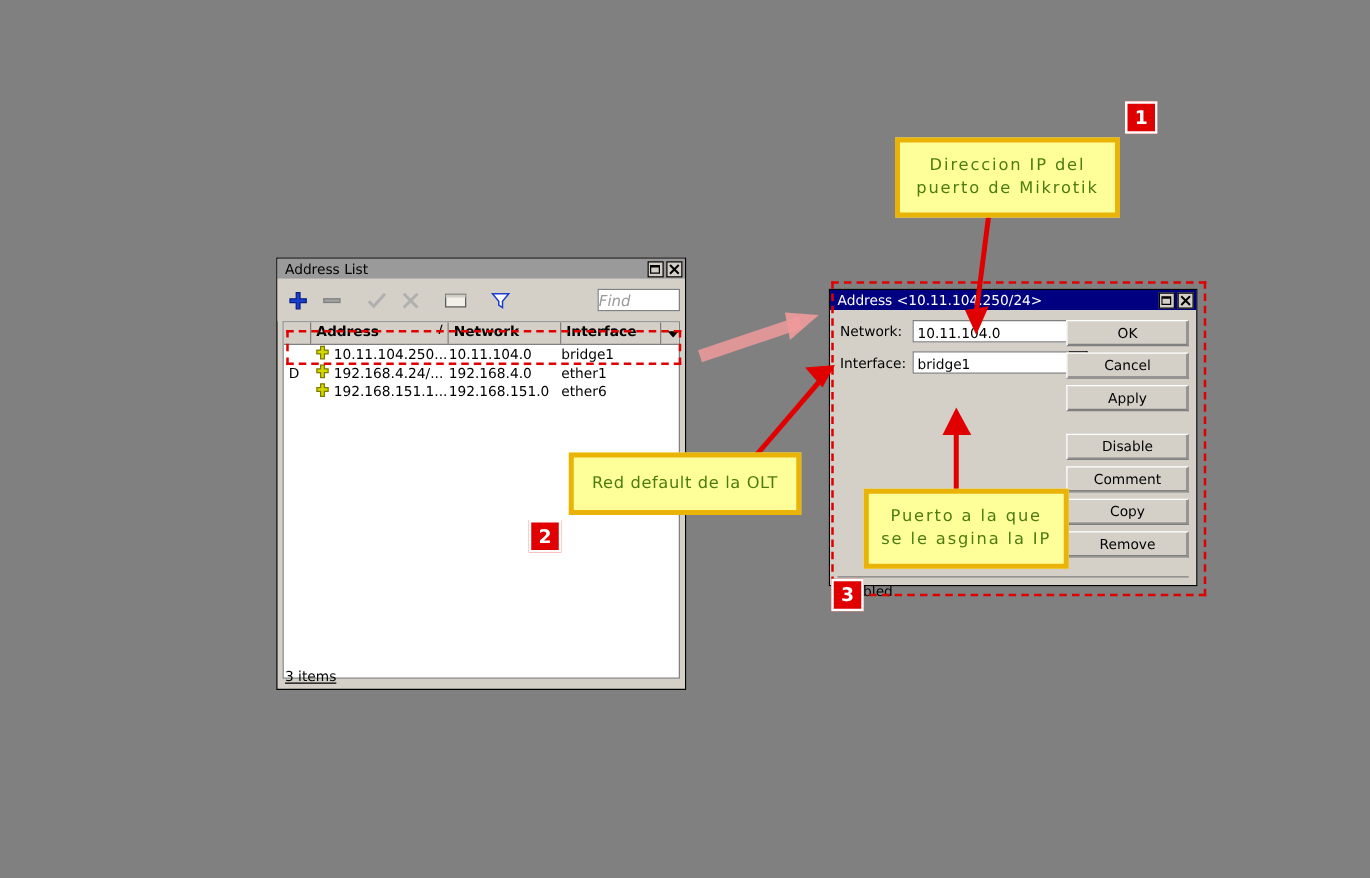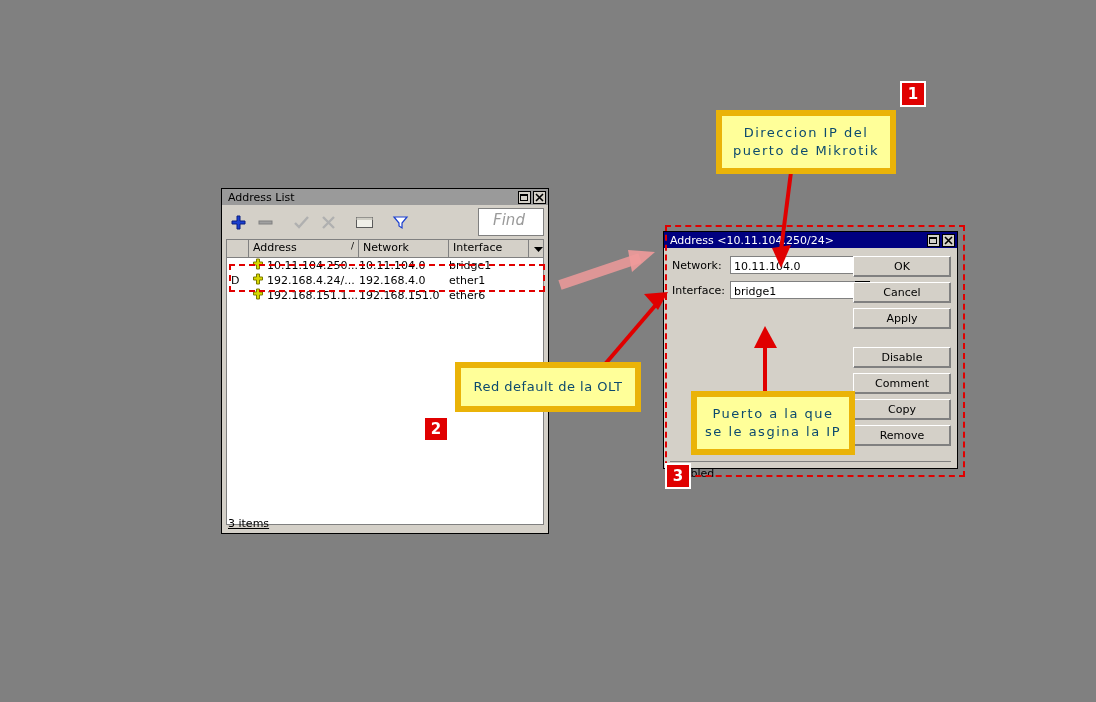--- a/index.html
+++ b/index.html
@@ -12,21 +12,21 @@
     background: #808080;
     font-family: "DejaVu Sans", "Liberation Sans", sans-serif;
     position: relative;
     overflow: hidden;
   }
   .abs { position: absolute; }
 
   
   #address-list-window {
     left: 221px;
-    top: 188px;
+    top: 206px;
     width: 328px;
     height: 346px;
     background: #d4d0c8;
     border: 1px solid #000;
     box-sizing: border-box;
   }
   .winbar {
     height: 16px;
     background: #9a9a9a;
     display: flex;
@@ -59,27 +59,27 @@
   .tbtn {
     width: 24px; height: 22px;
     background: #d4d0c8;
     border: 1px solid #d4d0c8;
     box-sizing: border-box;
     display: flex; align-items: center; justify-content: center;
   }
   .tbtn.sep { width: 6px; border: none; }
   .find-box {
     margin-left: auto;
-    width: 66px; height: 28px;
+    width: 66px; height: 18px;
     background: #fff;
     border: 1px solid #808080;
     box-sizing: border-box;
-    font-size: 15px;
+    font-size: 12px;
     color: #9a9a9a;
-    text-align: center;
+    text-align: left;
     padding: 2px 4px 0 0;
     font-style: italic;
   }
 
   
   .tbl-wrap {
     margin: 0 4px;
     background: #fff;
     border: 1px solid #808080;
     box-sizing: border-box;
@@ -93,20 +93,21 @@
     border-bottom: 1px solid #808080;
     font-size: 11px;
   }
   .th {
     border-right: 1px solid #808080;
     box-sizing: border-box;
     padding: 1px 0 0 4px;
     position: relative;
     overflow: hidden;
     white-space: nowrap;
+    font-weight: bold;
   }
   .th .sortmark { position: absolute; right: 4px; top: 1px; font-size: 9px; }
   .th-blank { width: 22px; }
   .th-addr { width: 110px; }
   .th-net  { width: 90px; }
   .th-iface{ width: 80px; }
   .th-drop { flex: 1; border-right: none; display:flex; align-items:center; justify-content:center; }
 
   .row {
     display: flex;
@@ -217,23 +218,23 @@
     position: absolute;
     left: 6px; right: 6px;
     bottom: 22px;
     height: 1px;
     background: #808080;
   }
 
   
   .note {
     background: #ffff99;
-    border: 6px solid #eab308;
-    box-sizing: border-box;
-    color: #0c4a6e;
+    border: 4px solid #eab308;
+    box-sizing: border-box;
+    color: #4d7c0f;
     font-size: 13px;
     letter-spacing: 1.5px;
     text-align: center;
     display: flex;
     align-items: center;
     justify-content: center;
     line-height: 1.35;
     white-space: pre-line;
   }
   .badge {

